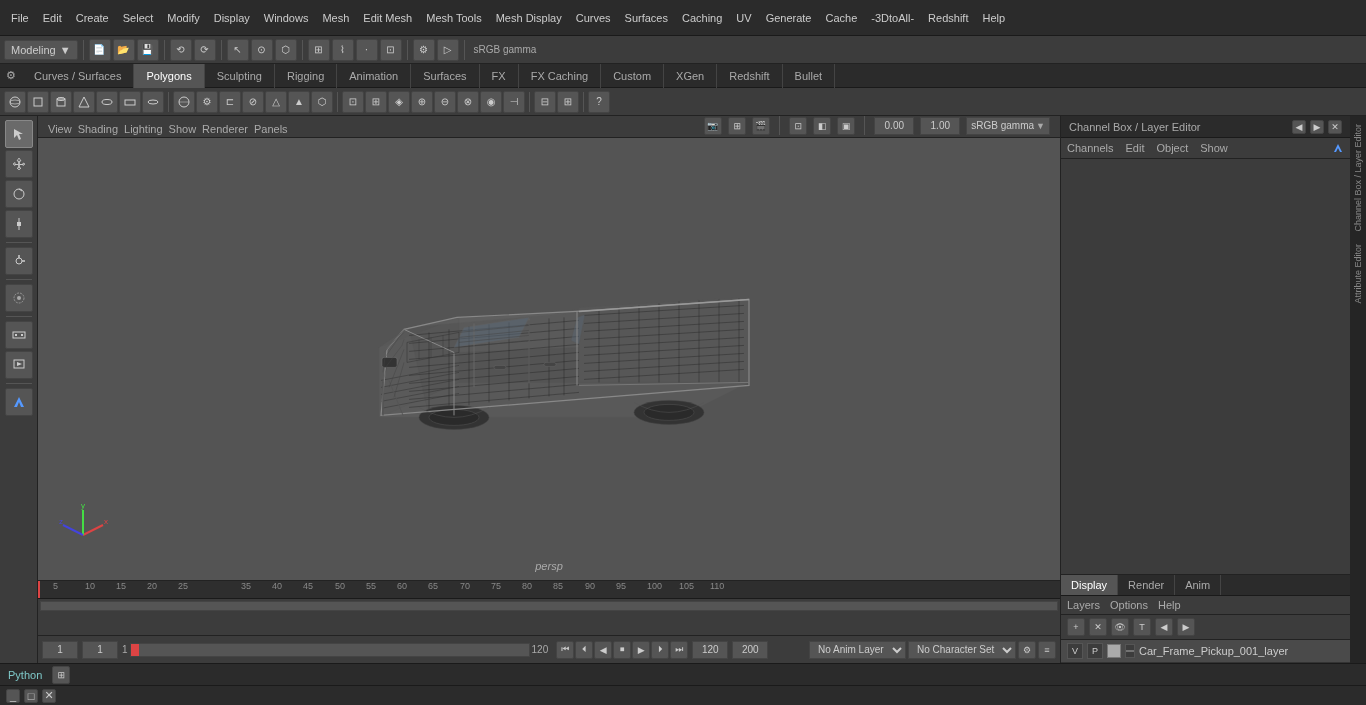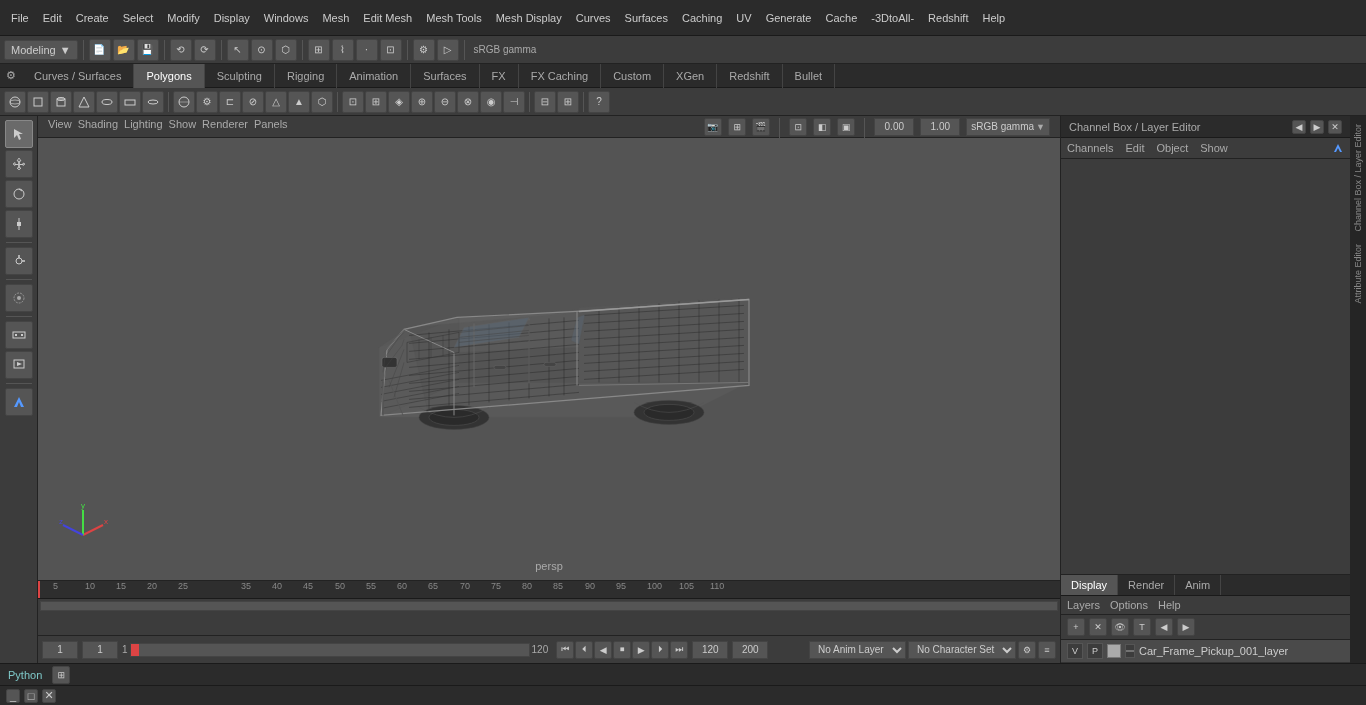--- a/index.html
+++ b/index.html
@@ -174,20 +174,21 @@
       color: #aaa;
       cursor: pointer;
     }
     #persp-label {
       position: absolute;
       bottom: 8px;
       left: 50%;
       transform: translateX(-50%);
       color: #aaa;
       font-size: 11px;
+      font-style: italic;
     }
     #right-panel-header {
       background: #2b2b2b;
       height: 22px;
       display: flex;
       align-items: center;
       justify-content: space-between;
       padding: 0 8px;
       border-bottom: 1px solid #1a1a1a;
     }
@@ -701,21 +702,21 @@
         <svg width="14" height="14" viewBox="0 0 14 14">
             <path d="M2,12 L7,2 L12,12 L9,12 L7,7 L5,12 Z" fill="#5599ff"></path>
           </svg>
       </div>
     </div>
 
     <div id="viewport-area">
 
       <div id="viewport-header">
 
-        <div style="display:flex;align-items:flex-start;gap:6px;padding:2px 4px;background:#3c3c3c;border-bottom:1px solid #222;height:22px;width:100%;">
+        <div style="display:flex;align-items:flex-end;gap:6px;padding:2px 4px;background:#3c3c3c;border-bottom:1px solid #222;height:22px;width:100%;">
           <span class="vp-menu-item">View</span>
           <span class="vp-menu-item">Shading</span>
           <span class="vp-menu-item">Lighting</span>
           <span class="vp-menu-item">Show</span>
           <span class="vp-menu-item">Renderer</span>
           <span class="vp-menu-item">Panels</span>
           <div style="flex:1;"></div>
 
           <div class="icon-btn" style="width:18px;height:18px;font-size:9px;">📷</div>
           <div class="icon-btn" style="width:18px;height:18px;font-size:9px;">⊞</div>

